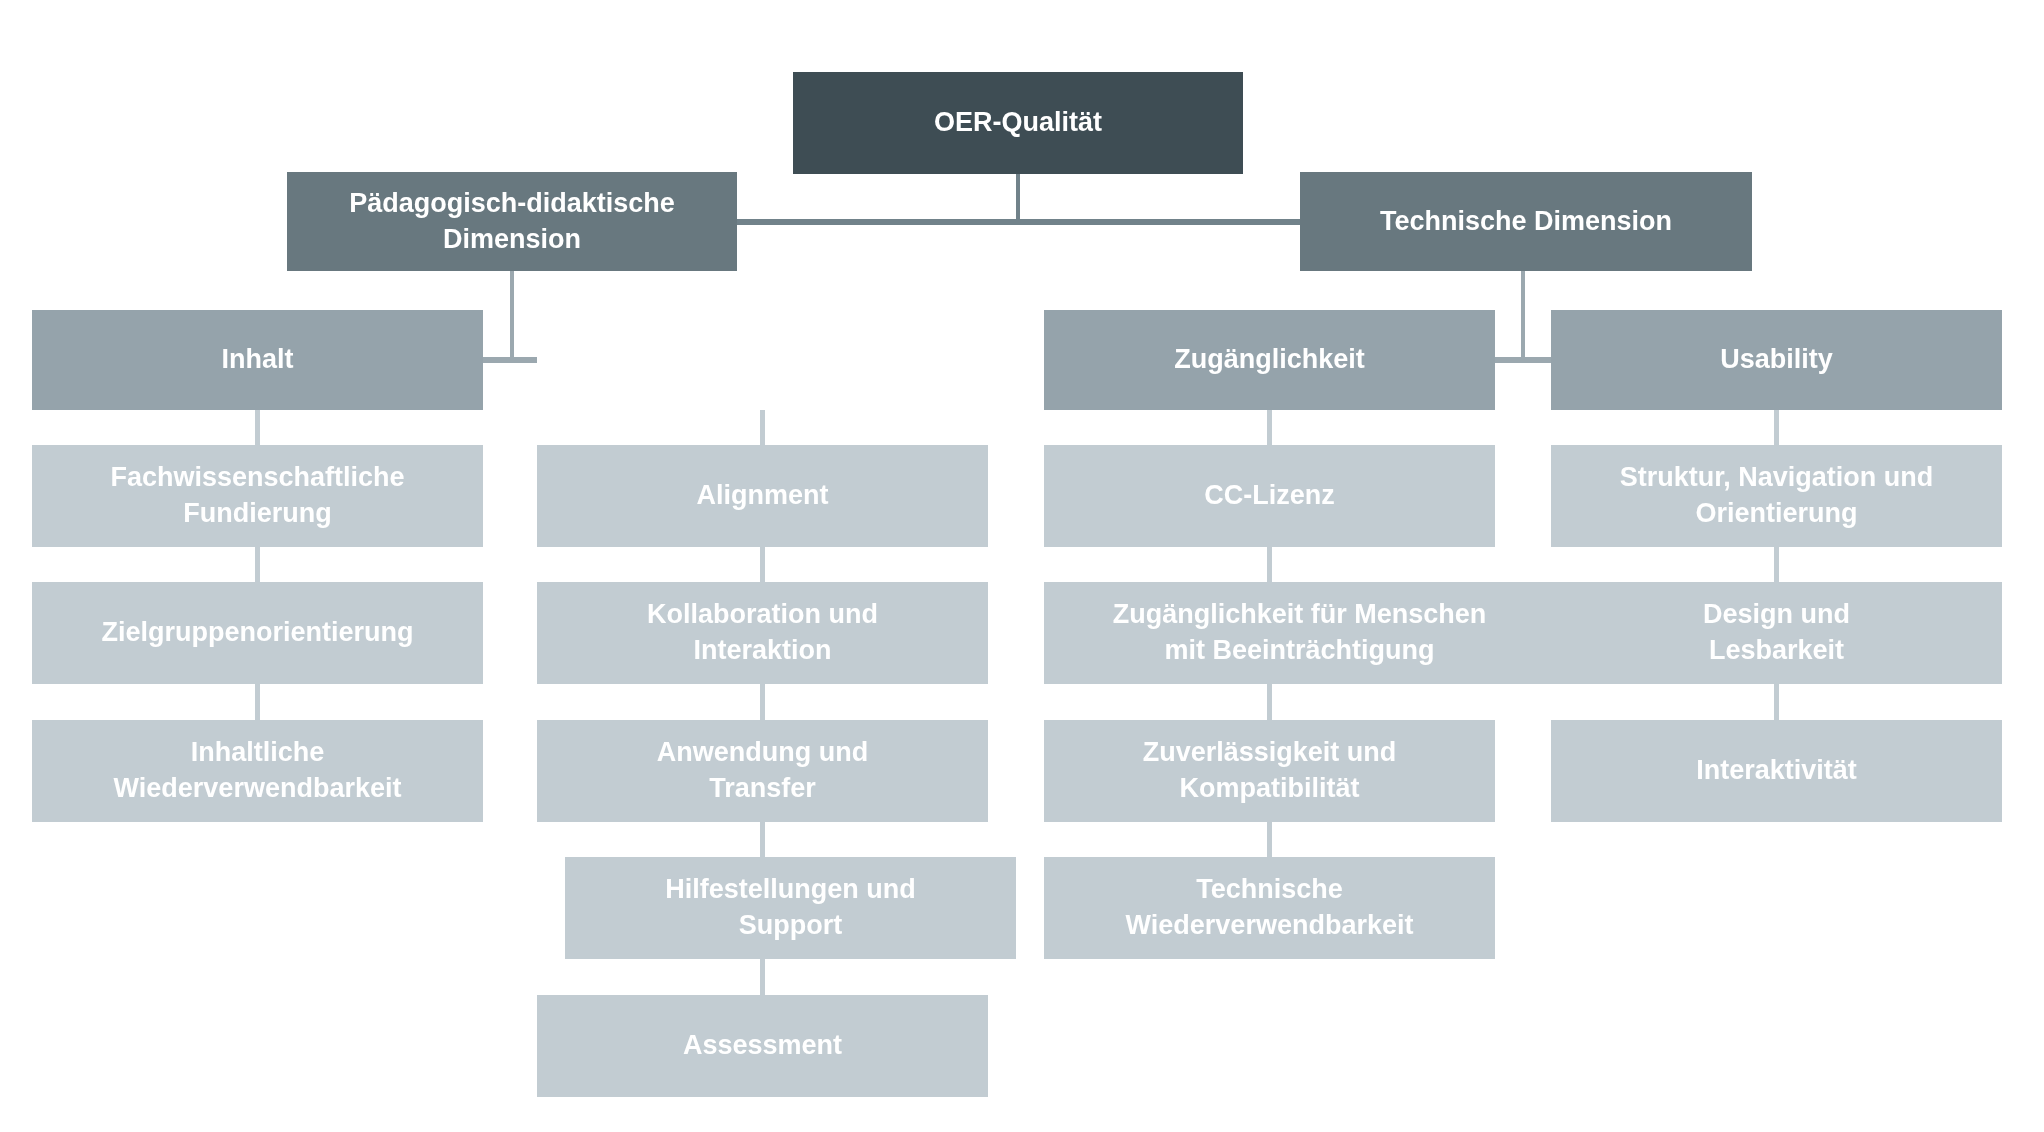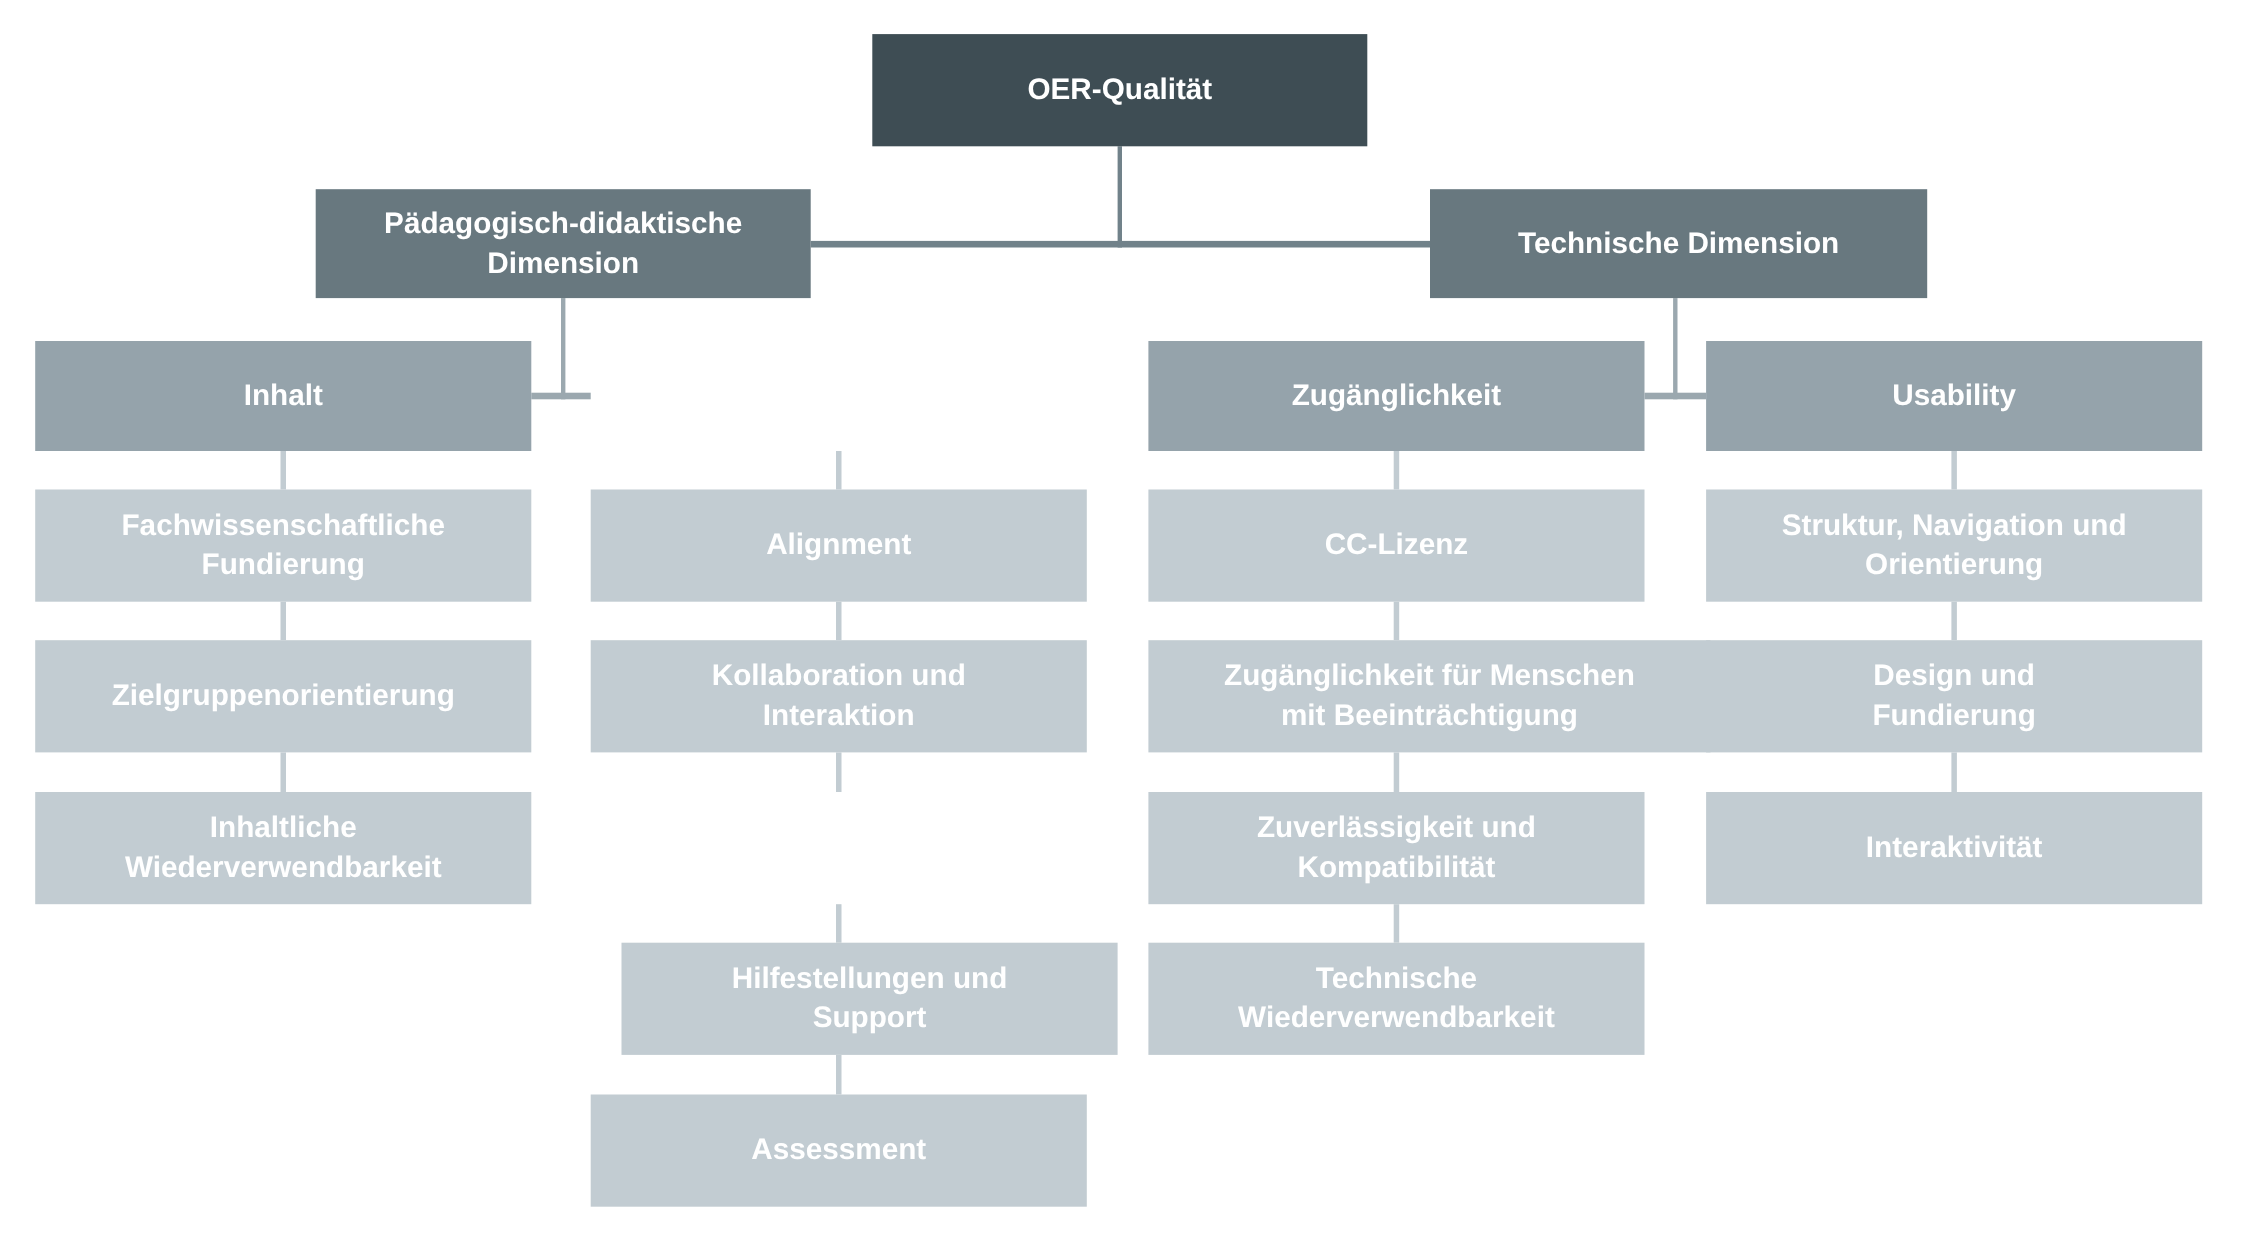--- a/index.html
+++ b/index.html
@@ -13,21 +13,21 @@
   .node{
     position:absolute;
     display:flex;align-items:center;justify-content:center;
     text-align:center;
     color:var(--text,#ffffff);
     font-weight:bold;
     font-size:27px;
     line-height:1.32;
   }
   .node .lbl{white-space:pre-line;padding:0 16px;}
-  .l1{background:var(--level1,#3E4D54);}
+  .l1{background:var(--level1,#3E4D54);margin-top:41px;}
   .l2{background:var(--level2,#68787F);}
   .l3{background:var(--level3,#95A3AB);align-items:center;}
   .l4{background:var(--level4,#C2CCD2);}
   .conn{position:absolute;}
   .c1{background:var(--connector1,#71828A);}
   .c2{background:var(--connector2,#9BA8AF);}
   .c3{background:var(--connector3,#C2CCD2);}
 </style>
 </head>
 <body>
@@ -95,20 +95,24 @@
 Wiederverwendbarkeit</span>
   </div>
 
   <div class="node l4" style="left:537px;top:445px;width:451px;height:102px">
     <span class="lbl">Alignment</span>
   </div>
   <div class="node l4" style="left:537px;top:582px;width:451px;height:102px">
     <span class="lbl">Kollaboration und
 Interaktion</span>
   </div>
+  <div class="node l4" style="left:537px;top:720px;width:451px;height:102px">
+    <span class="lbl">Anwendung und
+Transfer</span>
+  </div>
   <div class="node l4" style="left:565px;top:857px;width:451px;height:102px">
     <span class="lbl">Hilfestellungen und
 Support</span>
   </div>
   <div class="node l4" style="left:537px;top:995px;width:451px;height:102px">
     <span class="lbl">Assessment</span>
   </div>
 
   <div class="node l4" style="left:1044px;top:445px;width:451px;height:102px">
     <span class="lbl">CC-Lizenz</span>
@@ -125,19 +129,19 @@
     <span class="lbl">Technische
 Wiederverwendbarkeit</span>
   </div>
 
   <div class="node l4" style="left:1551px;top:445px;width:451px;height:102px">
     <span class="lbl">Struktur, Navigation und
 Orientierung</span>
   </div>
   <div class="node l4" style="left:1551px;top:582px;width:451px;height:102px">
     <span class="lbl">Design und
-Fundierung</span>
+Lesbarkeit</span>
   </div>
   <div class="node l4" style="left:1551px;top:720px;width:451px;height:102px">
     <span class="lbl">Interaktivität</span>
   </div>
 
 </div>
 
 </body></html>

